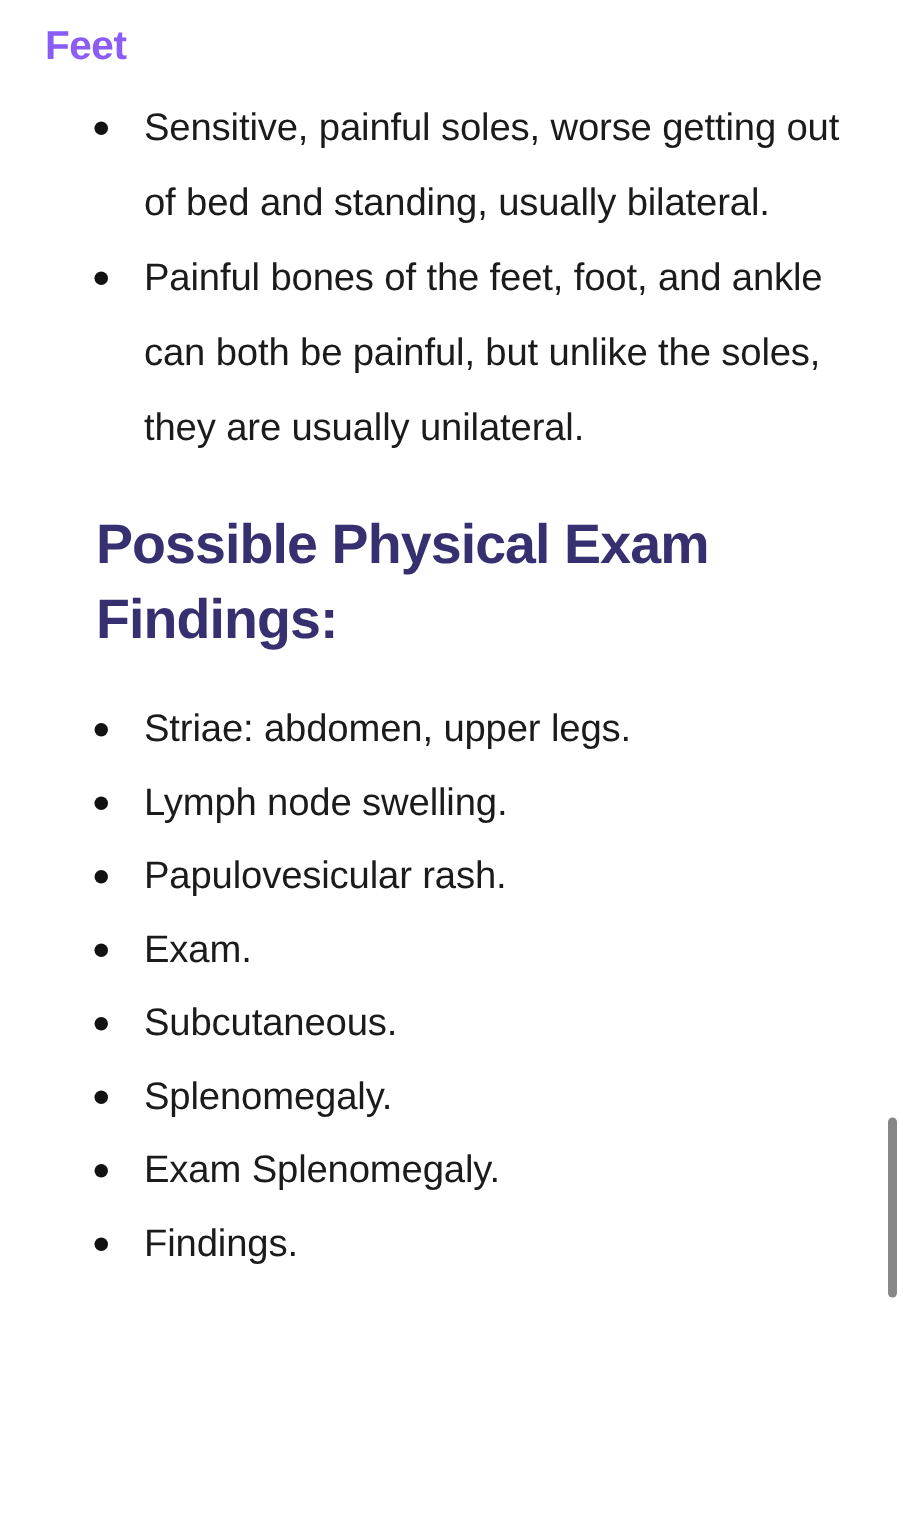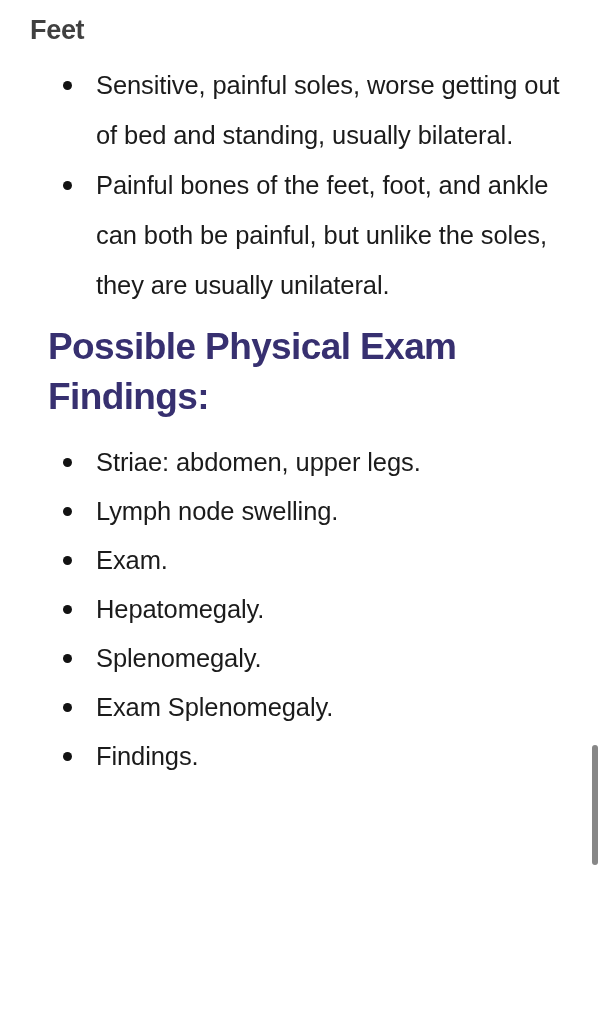--- a/index.html
+++ b/index.html
@@ -30,34 +30,34 @@
     padding: 0;
   }
 
   
   .section-heading {
     font-family: "Liberation Sans", "DejaVu Sans", sans-serif;
     font-weight: bold;
     font-size: 27px;
     line-height: 32px;
     letter-spacing: -0.3px;
-    color: #404040;
+    color: #8b5cf6;
     margin: 0;
     padding: 14px 0 0 30px;
   }
 
   
   .major-heading {
     font-family: "Liberation Sans", "DejaVu Sans", sans-serif;
     font-weight: bold;
     font-size: 37px;
     line-height: 50px;
     letter-spacing: -0.6px;
     color: #373070;
-    margin: 0;
+    margin: 16px;
     padding: 12px 40px 8px 48px;
     max-width: 570px;
   }
 
   
   ul.bullets {
     list-style: none;
     margin: 0;
     padding: 0;
   }
@@ -137,25 +137,29 @@
       <li>
         <span class="dot"></span>
         <span>Striae: abdomen, upper legs.</span>
       </li>
       <li>
         <span class="dot"></span>
         <span>Lymph node swelling.</span>
       </li>
       <li>
         <span class="dot"></span>
+        <span>Papulovesicular rash.</span>
+      </li>
+      <li>
+        <span class="dot"></span>
         <span>Exam.</span>
       </li>
       <li>
         <span class="dot"></span>
-        <span>Hepatomegaly.</span>
+        <span>Subcutaneous.</span>
       </li>
       <li>
         <span class="dot"></span>
         <span>Splenomegaly.</span>
       </li>
       <li>
         <span class="dot"></span>
         <span>Exam Splenomegaly.</span>
       </li>
       <li>

